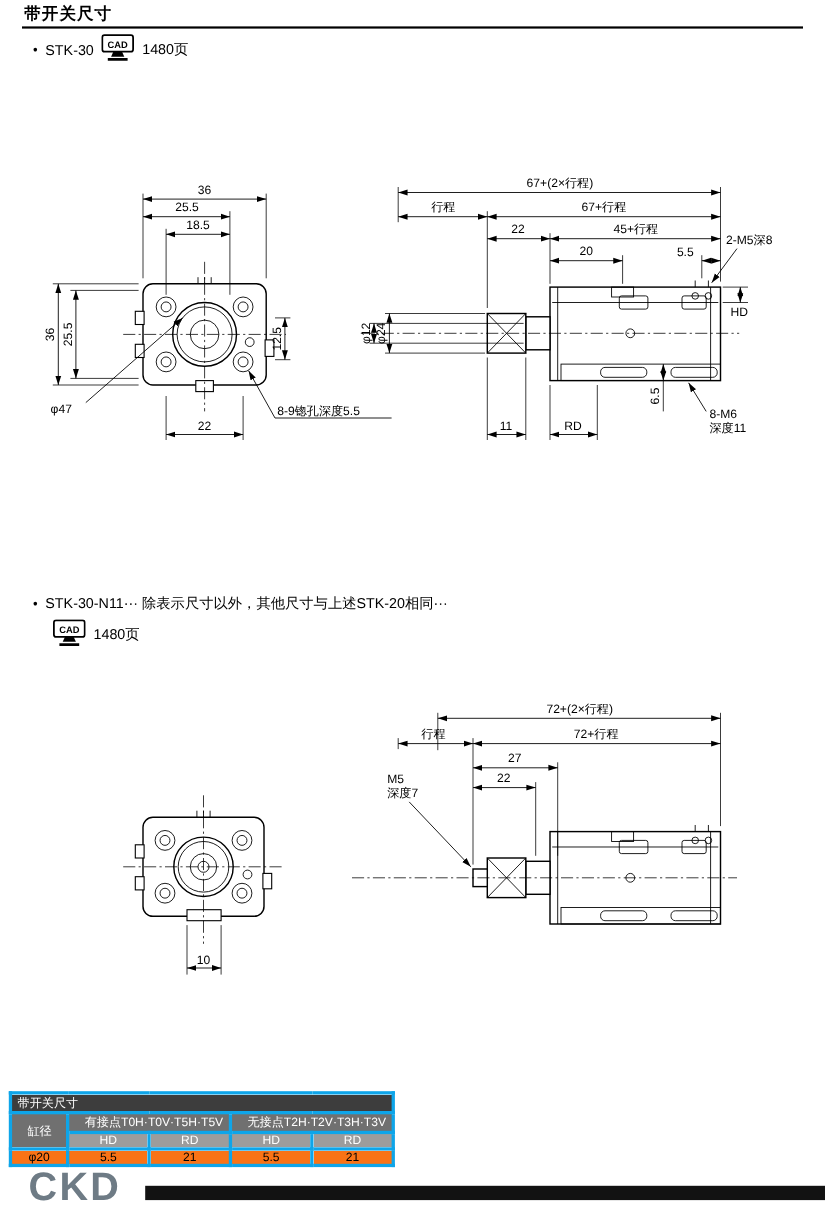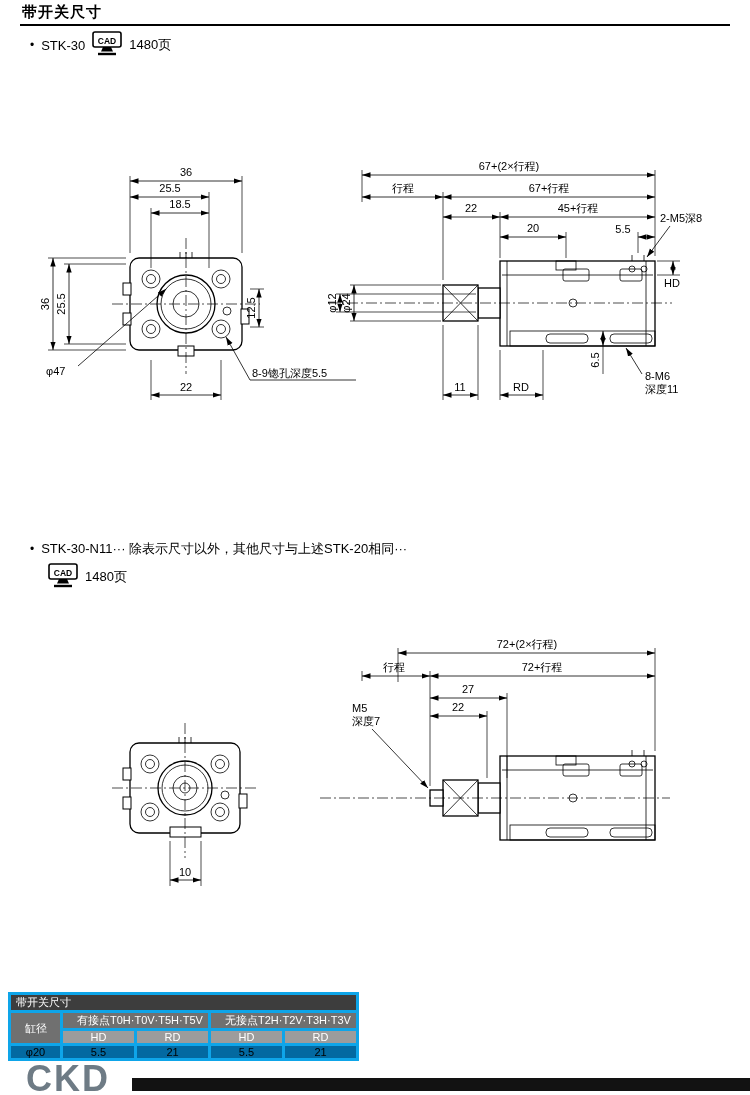--- a/index.html
+++ b/index.html
@@ -25,21 +25,21 @@
   .dim{stroke:#000;stroke-width:0.8;fill:none;marker-start:url(#ah-s);marker-end:url(#ah-e)}
   .leader{stroke:#000;stroke-width:0.8;fill:none;marker-end:url(#ah-e)}
   #drawing1{left:20px;top:148px}
   #drawing2{left:20px;top:628px}
   
   .switch-table{left:8px;top:992px;width:348px;border-collapse:collapse;table-layout:fixed;font-size:11px}
   .switch-table td{border:3px solid #0ea5e9;text-align:center;height:15px;padding:0 14px;overflow:hidden;white-space:nowrap}
   .t-title td{background:#3d3d3d;color:#fff;text-align:left;padding-left:5px}
   .t-head td{background:#707070;color:#fff}
   .t-sub td{background:#9c9c9c;color:#fff}
-  .t-data td{background:#0369a1;color:#000}
+  .t-data td{background:#f97316;color:#000}
   
   .logo{left:26px;top:1058px;font-size:36px;font-weight:900;color:#6e7b85;letter-spacing:2px}
   .footer-bar{left:132px;top:1078px;width:618px;height:13px;background:#121212}
 </style>
 </head>
 <body>
 
 <div class="page">
 
   <div class="abs page-title">带开关尺寸</div>

